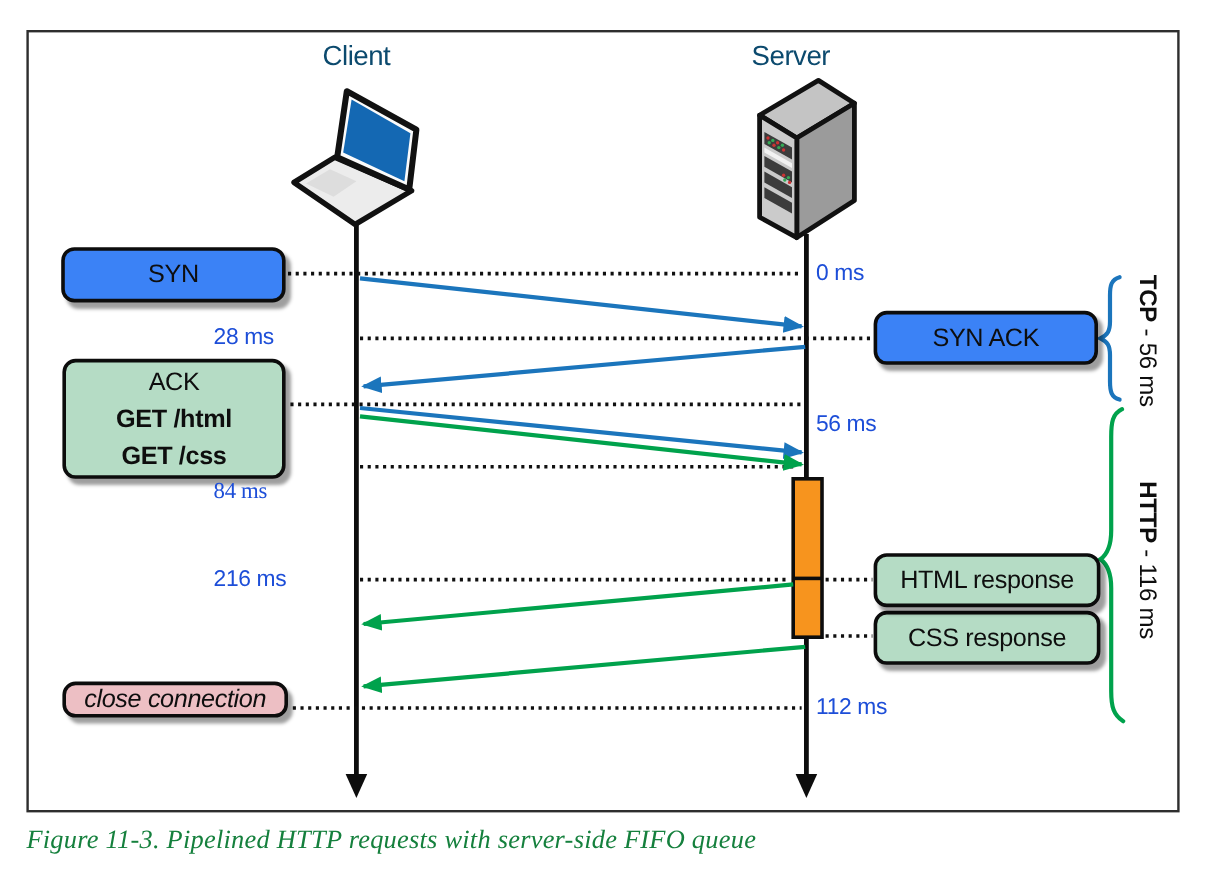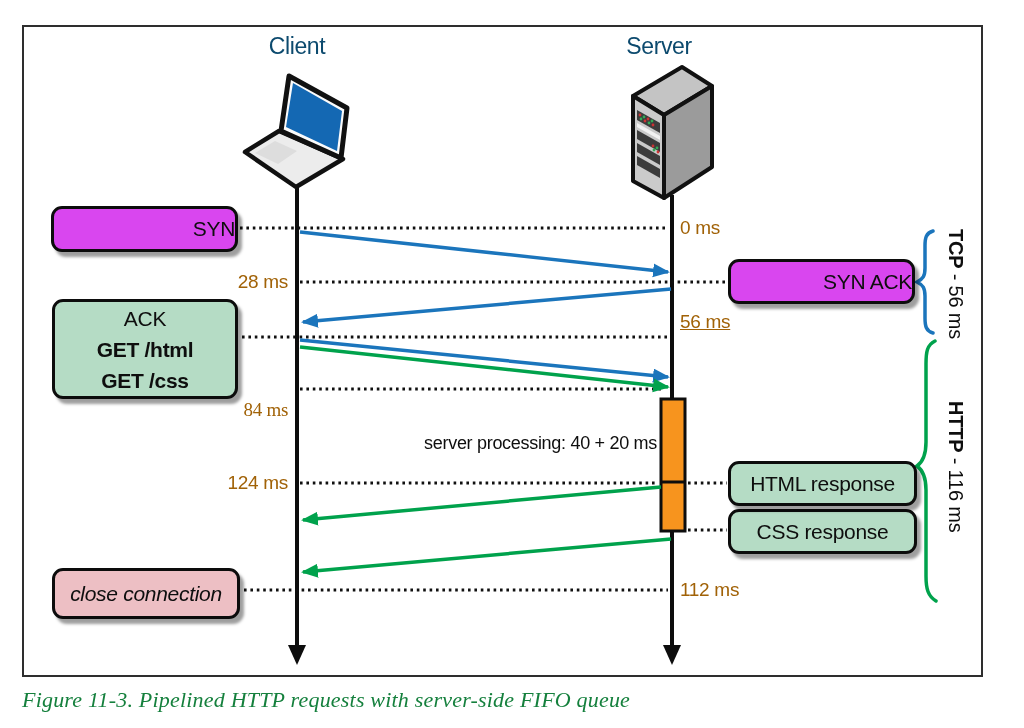--- a/index.html
+++ b/index.html
@@ -22,31 +22,31 @@
     position:absolute; width:110px; text-align:center;
     font-size:23px; letter-spacing:-0.4px; color:#0c4a6e;
   }
   .msg-box {
     position:absolute; box-sizing:border-box;
     border:3.5px solid #0c0c0c; border-radius:11px;
     display:flex; flex-direction:column; align-items:center; justify-content:center;
     font-size:21px; letter-spacing:-0.3px; color:#0e0e0e;
     box-shadow:4px 5px 3px rgba(0,0,0,0.38);
   }
-  .box-blue  { background:#d946ef;align-items:flex-end; }
+  .box-blue  { background:#3b82f6; }
   .box-green { background:#b5dcc5; }
   .box-pink  { background:#edbfc4; font-style:italic; }
   .bold-line { font-weight:bold; }
   .ack-line  { line-height:31px; }
 
   .time-label {
     position:absolute; font-size:19px; letter-spacing:-0.3px;
-    line-height:22px; color:#a16207; white-space:nowrap;
+    line-height:22px; color:#1d4ed8; white-space:nowrap;
   }
-  .time-left { width:110px; text-align:right; }
+  .time-left { width:110px; }
 
   #server-processing-label {
     position:absolute; left:390px; top:433px; width:267px;
     text-align:right; font-size:18px; letter-spacing:-0.3px; color:#0e0e0e;
     white-space:nowrap;
   }
   .vlabel {
     position:absolute; writing-mode:vertical-rl; text-orientation:mixed;
     width:28px; text-align:center; font-size:20px; letter-spacing:-0.2px;
     color:#0e0e0e; white-space:nowrap;
@@ -166,32 +166,31 @@
   </div>
 
   <div class="msg-box box-green" style="left:728px; top:509px; width:189px; height:45px;">
     <span>CSS response</span>
   </div>
 
   <div class="msg-box box-green" style="left:728px; top:461px; width:189px; height:45px;">
     <span>HTML response</span>
   </div>
 
-  <div class="msg-box box-pink" style="left:52px; top:568px; width:188px; height:51px;">
+  <div class="msg-box box-pink" style="left:52px; top:568px; width:188px; height:30px;">
     <span>close connection</span>
   </div>
 
   <div class="time-label" style="left:680px; top:217px;">0 ms</div>
   <div class="time-label time-left" style="left:178px; top:271px;">28 ms</div>
-  <div class="time-label" style="left:680px; top:311px;text-decoration:underline;">56 ms</div>
+  <div class="time-label" style="left:680px; top:343px;">56 ms</div>
   <div class="time-label time-left" style="left:178px; top:399px;font-family:Liberation Serif, serif;">84 ms</div>
-  <div class="time-label time-left" style="left:178px; top:472px;">124 ms</div>
+  <div class="time-label time-left" style="left:178px; top:472px;">216 ms</div>
   <div class="time-label" style="left:680px; top:579px;">112 ms</div>
 
-  <div id="server-processing-label">server processing: 40 + 20 ms</div>
 
   <div class="vlabel" id="tcp-brace-label">
     <span class="proto">TCP</span><span> - 56 ms</span>
   </div>
   <div class="vlabel" id="http-brace-label">
     <span class="proto">HTTP</span><span> - 116 ms</span>
   </div>
 
   <div id="figure-caption">Figure 11-3. Pipelined HTTP requests with server-side FIFO queue</div>
 

